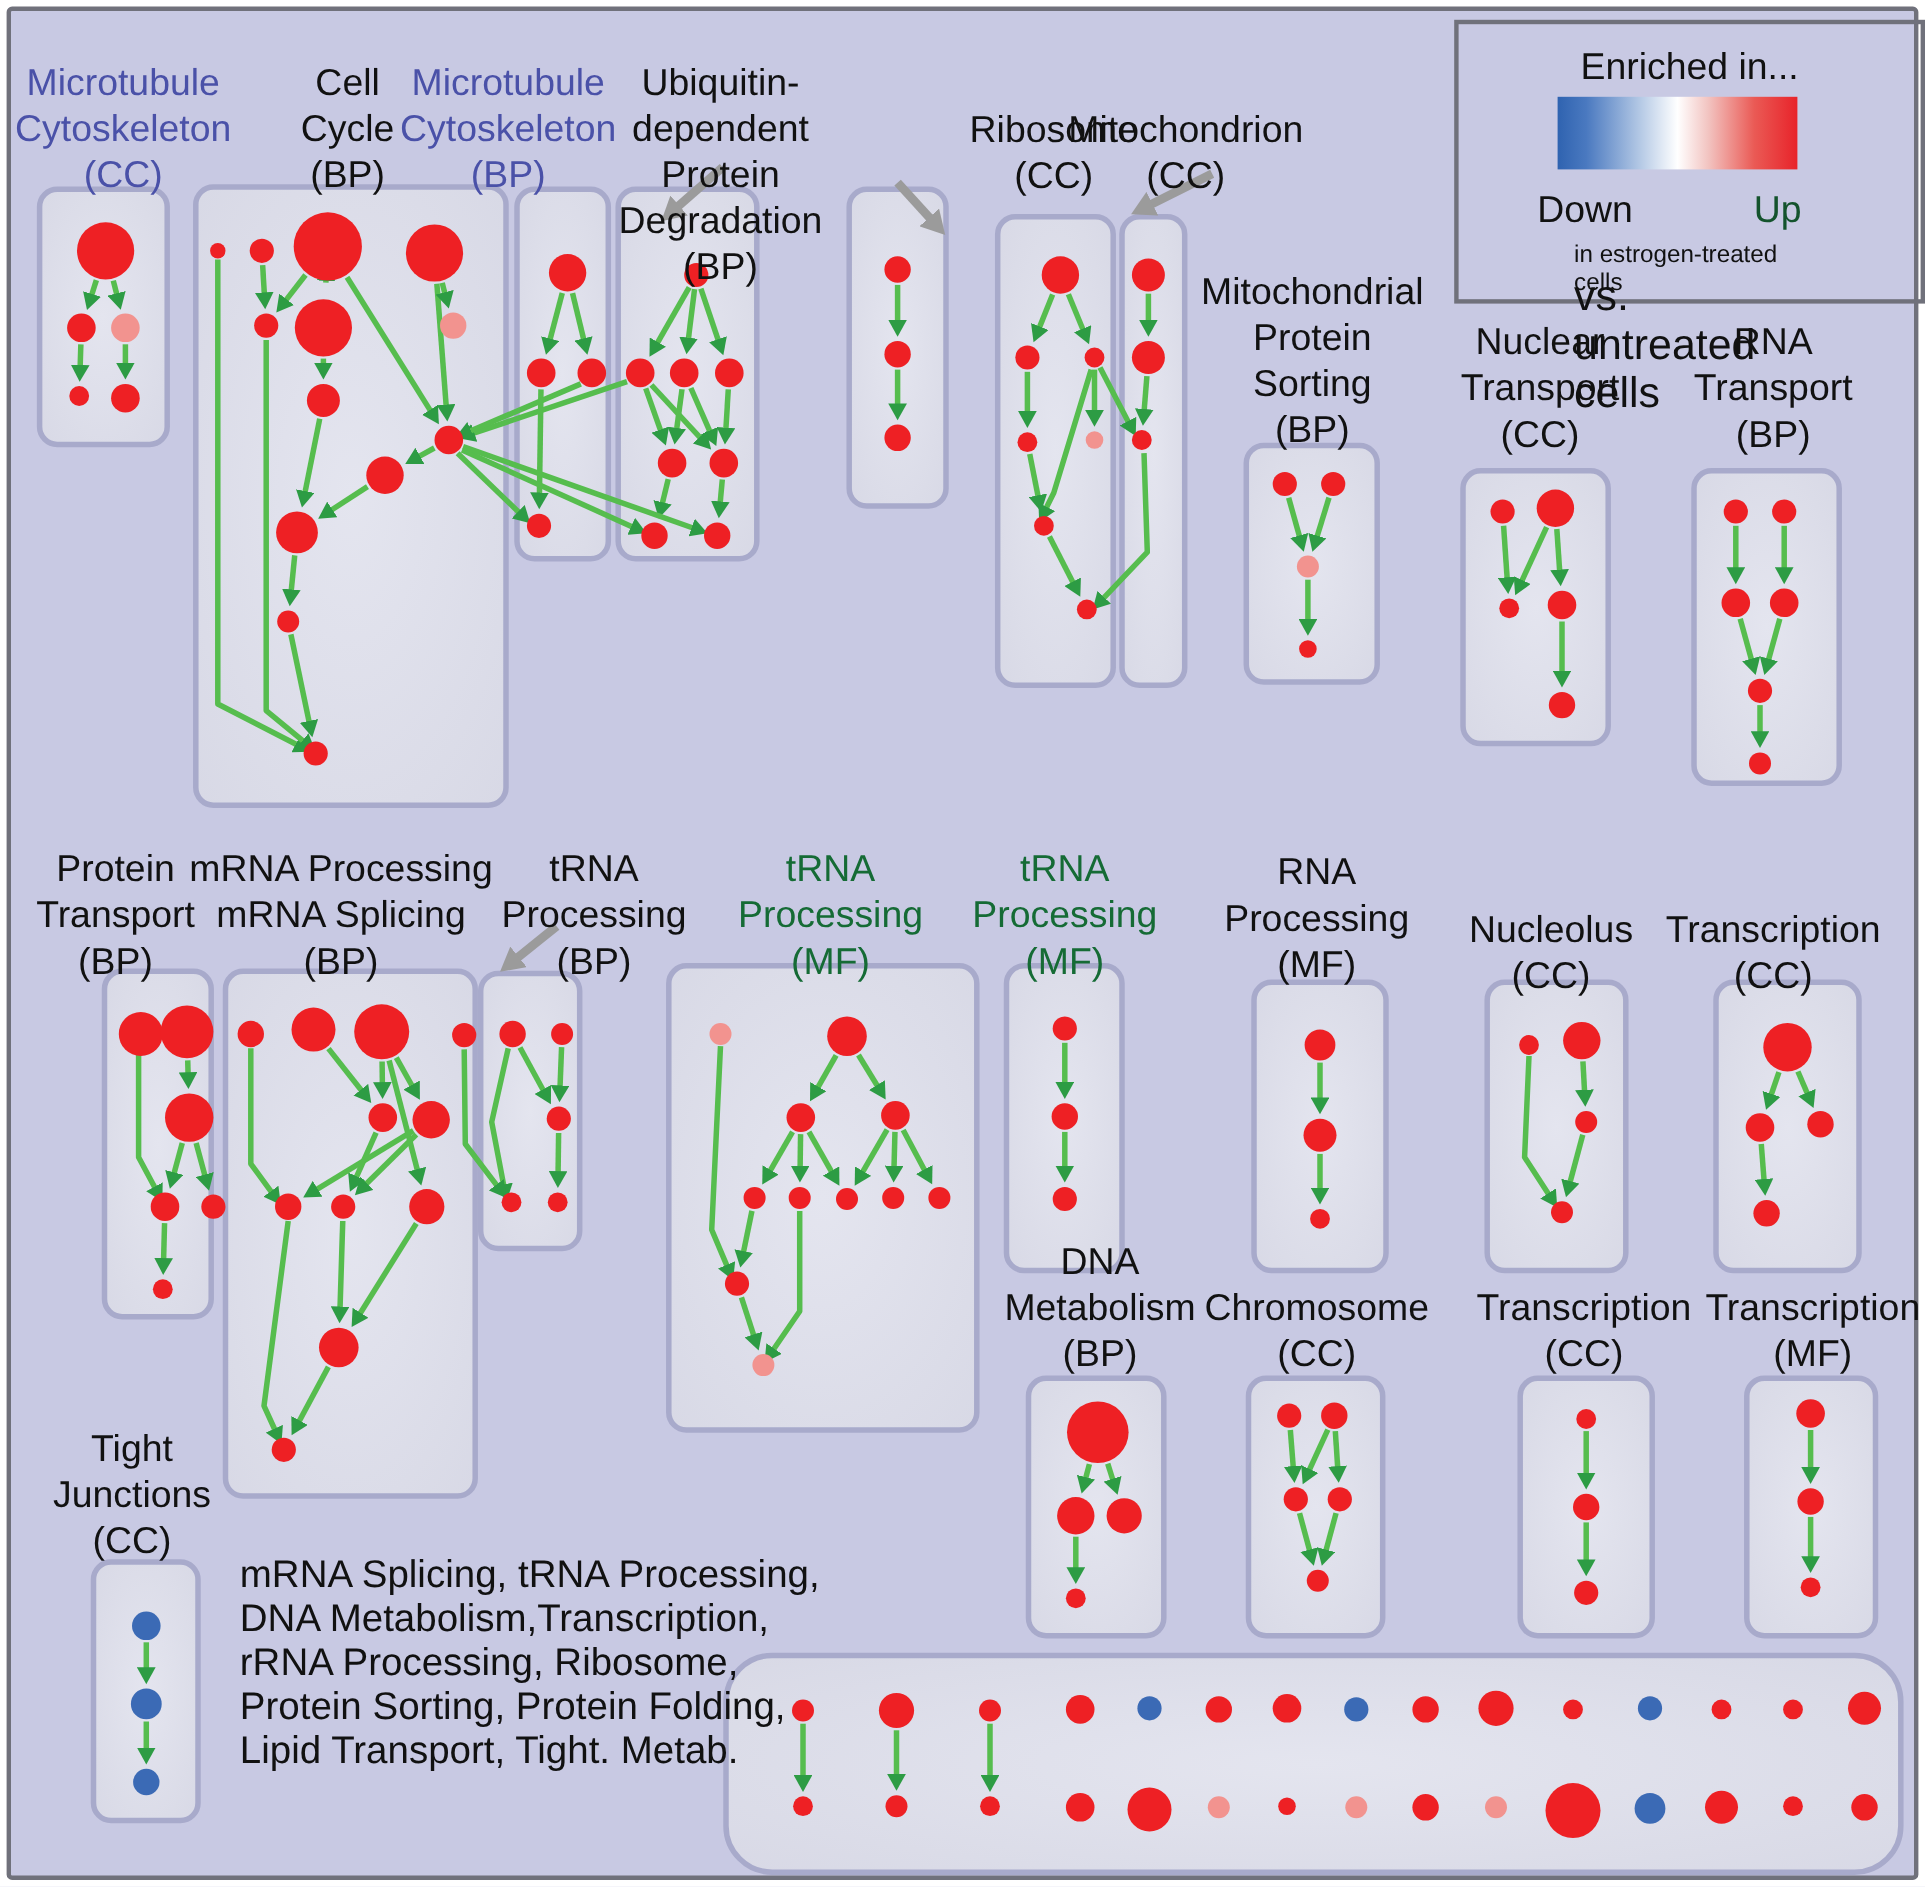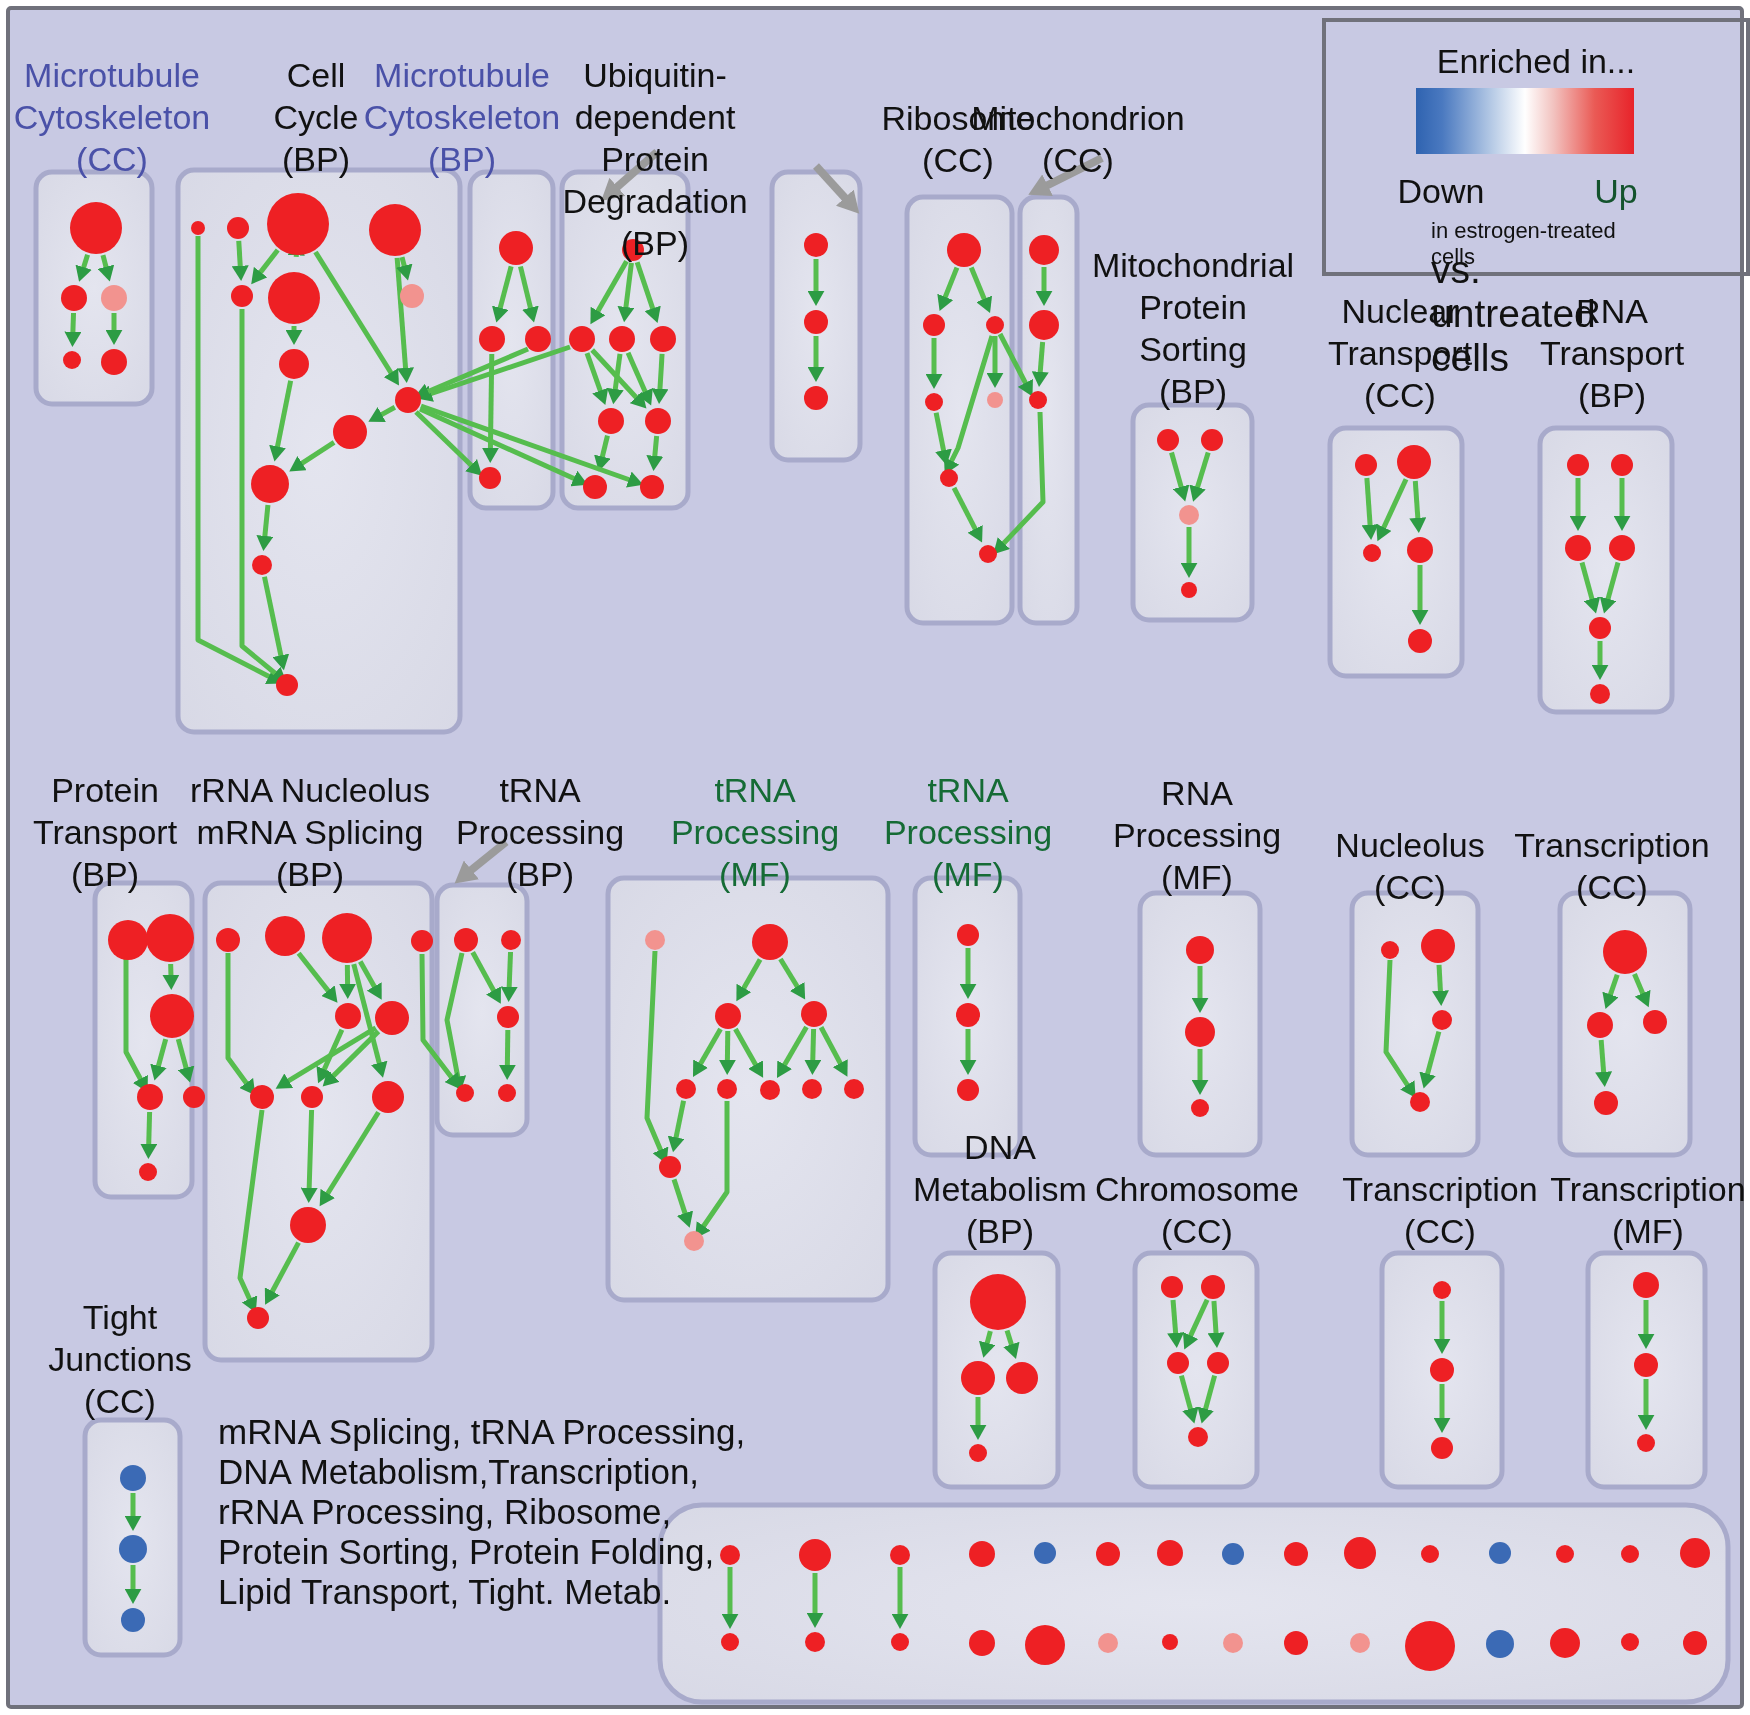--- a/index.html
+++ b/index.html
@@ -397,21 +397,21 @@
         <div>RNA</div>
         <div>Transport</div>
         <div>(BP)</div>
       </div>
       <div class="lbl " style="left: 105px; top: 769px;">
         <div>Protein</div>
         <div>Transport</div>
         <div>(BP)</div>
       </div>
       <div class="lbl " style="left: 310px; top: 769px;">
-        <div>rRNA Nucleolus</div>
+        <div>mRNA Processing</div>
         <div>mRNA Splicing</div>
         <div>(BP)</div>
       </div>
       <div class="lbl " style="left: 540px; top: 769px;">
         <div>tRNA</div>
         <div>Processing</div>
         <div>(BP)</div>
       </div>
       <div class="lbl green" style="left: 755px; top: 769px;">
         <div>tRNA</div>

